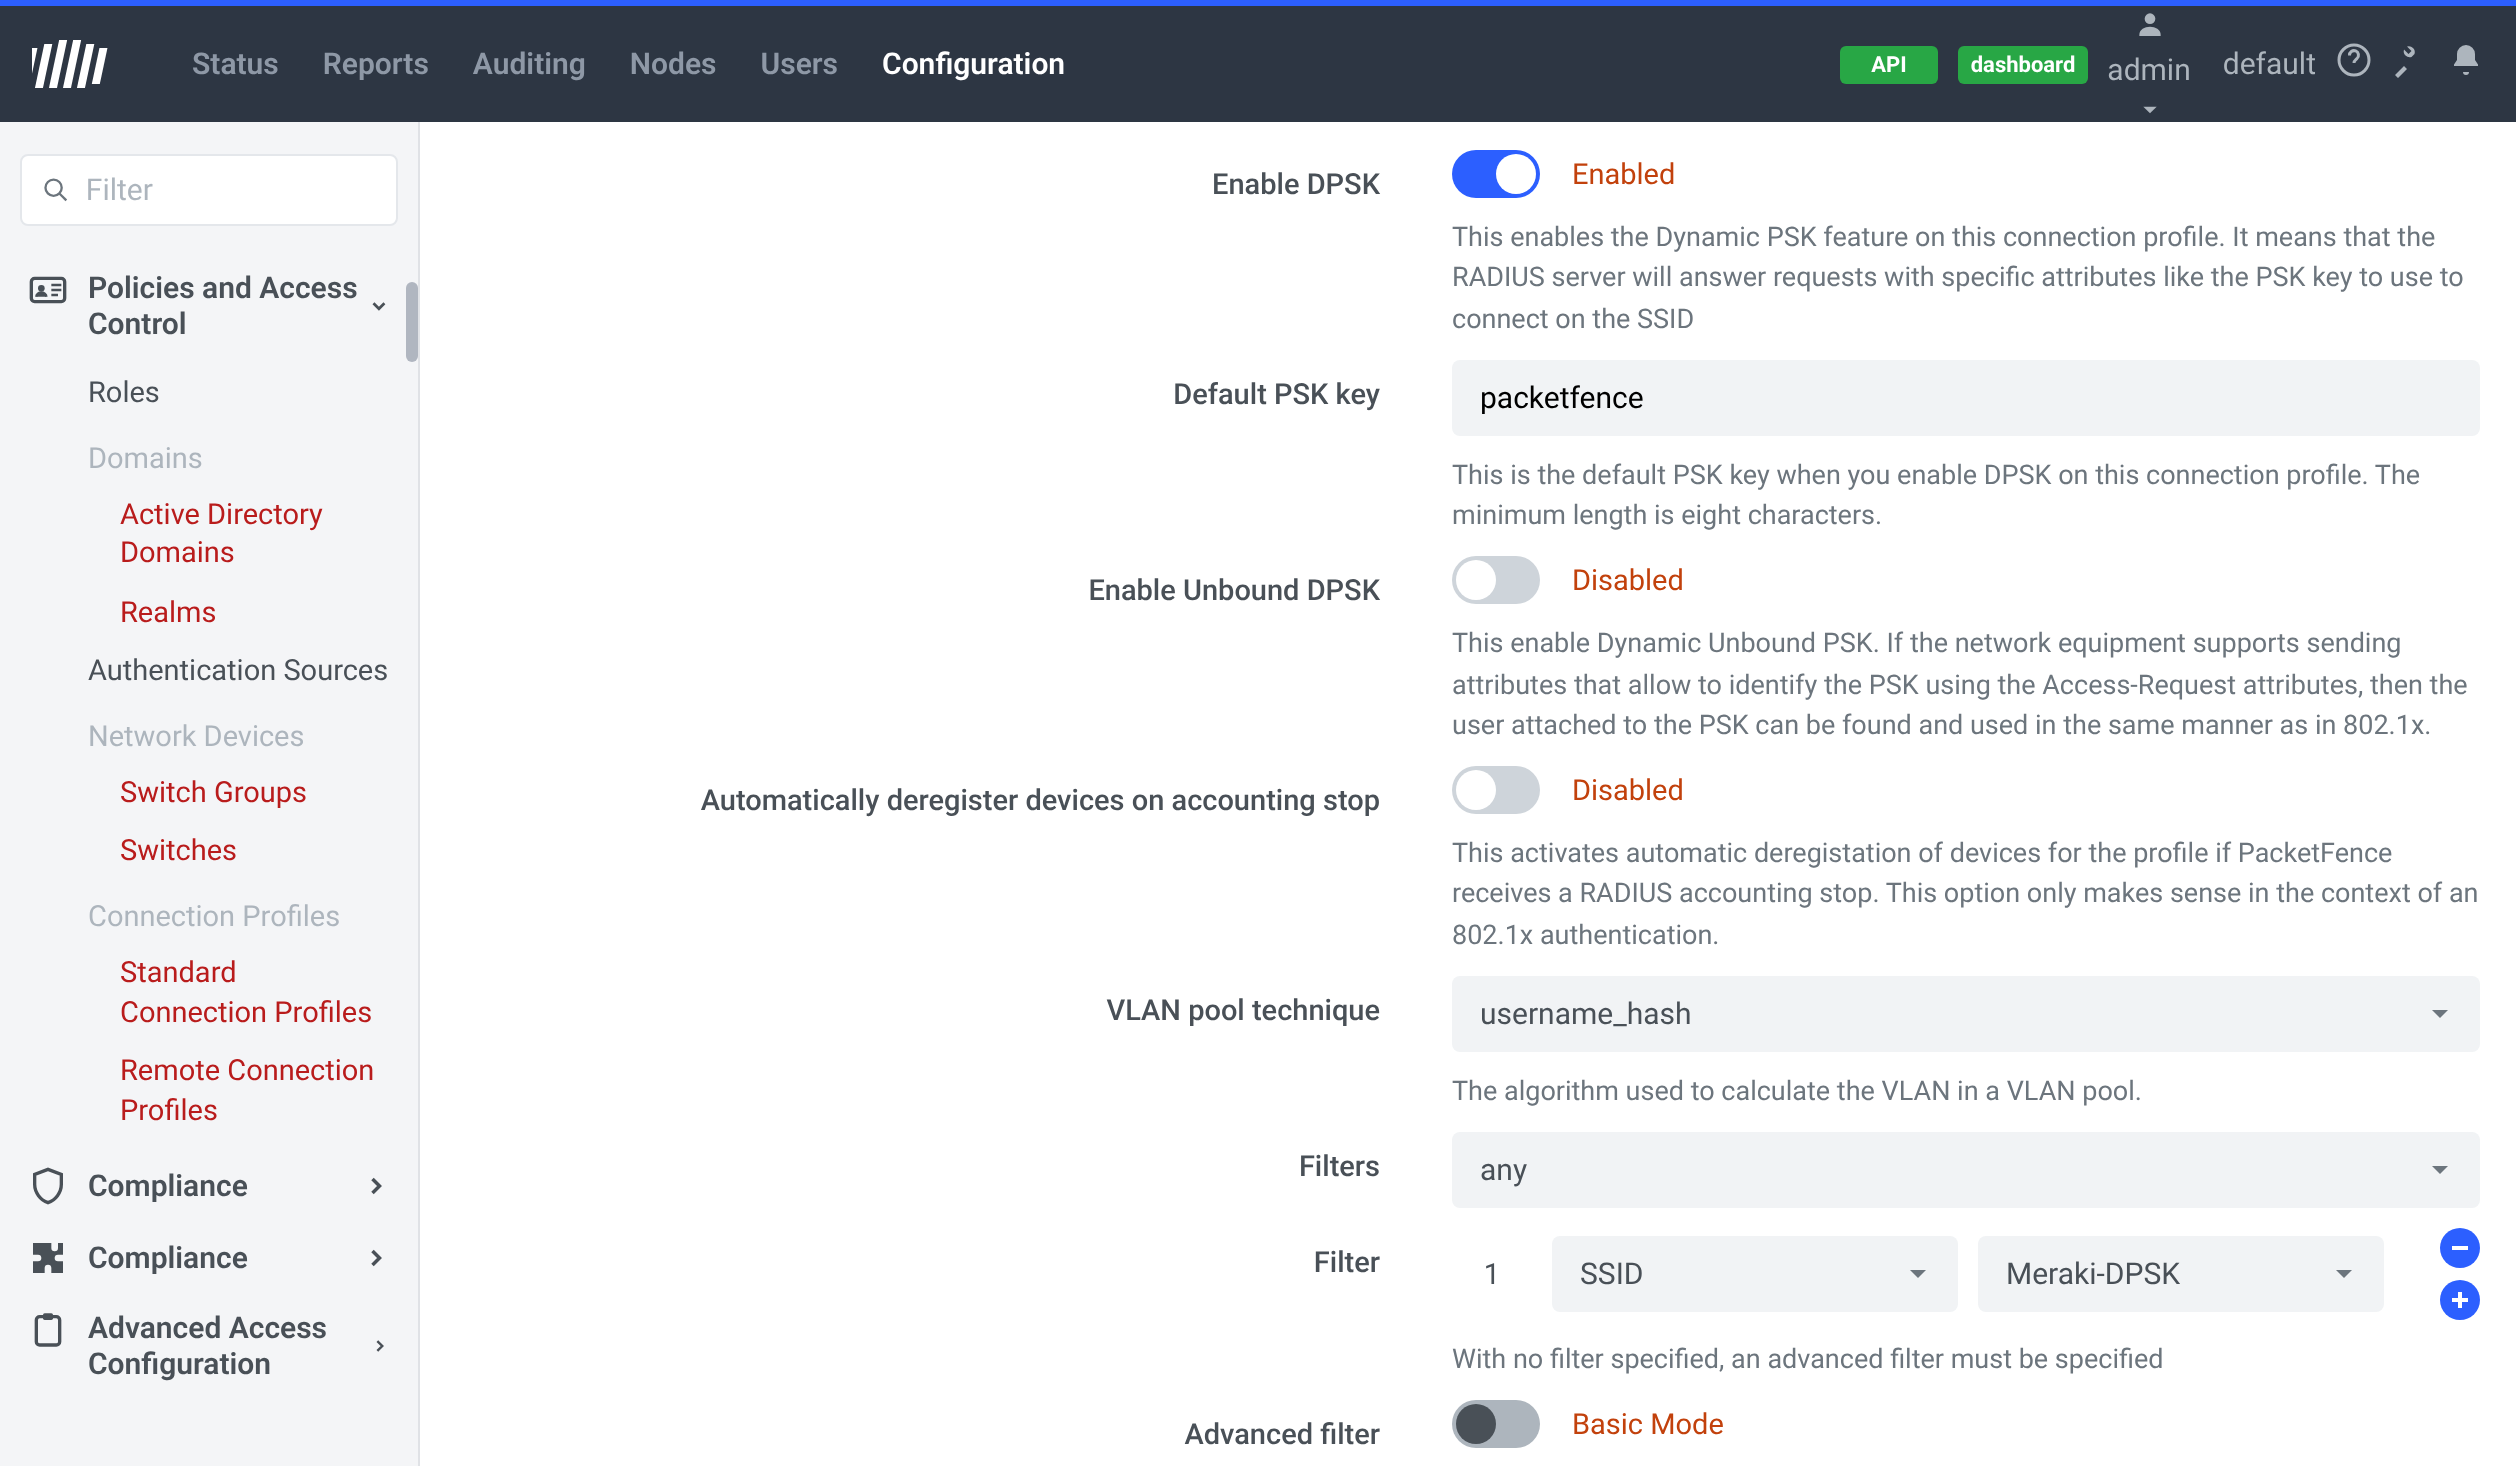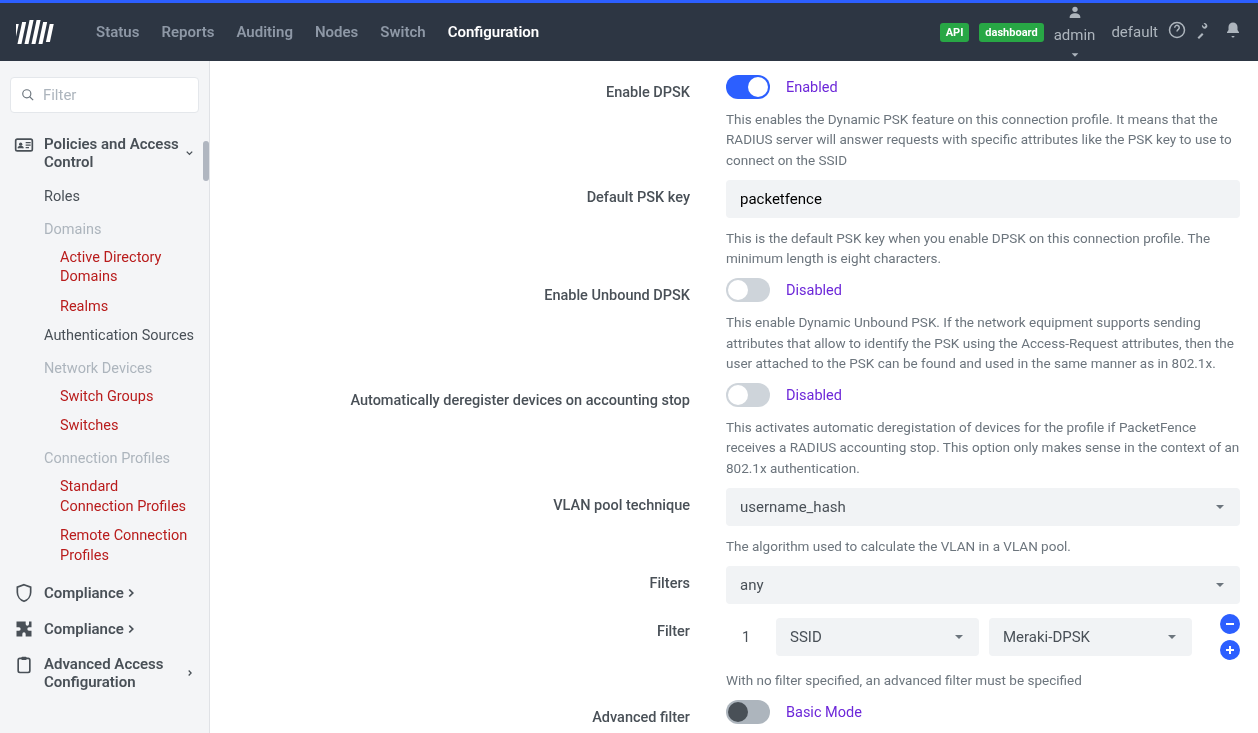--- a/index.html
+++ b/index.html
@@ -5,50 +5,50 @@
     * { box-sizing: border-box; margin: 0; padding: 0; font-family: -apple-system, BlinkMacSystemFont, "Segoe UI", Roboto, "Helvetica Neue", Arial, sans-serif; }
     body { background: #f4f5f7; color: #495057; }
     .topbar-accent { height: 3px; background: linear-gradient(90deg, #2c5fff 0%, #2c5fff 100%); }
     .navbar { height: 58px; background: #2d3643; display: flex; align-items: center; padding: 0 16px; }
     .logo { width: 56px; height: 32px; margin-right: 24px; display:flex; align-items:center; }
     .logo svg { width: 56px; height: 28px; }
     .nav-links { display: flex; gap: 22px; }
     .nav-link { color: #8e98a6; font-size: 15px; font-weight: 600; cursor: pointer; }
     .nav-link.active { color: #fff; }
     .nav-right { margin-left: auto; display: flex; align-items: center; gap: 10px; }
-    .badge-api { background: #28a745; color: #fff; font-size: 11px; font-weight: 700; padding: 3px 6px; border-radius: 3px; }
+    .badge-api { background: #28a745; color: #fff; font-size: 11px; font-weight: 700; padding: 3px 16px; border-radius: 3px; }
     .badge-dash { background: #28a745; color: #fff; font-size: 11px; font-weight: 700; padding: 3px 6px; border-radius: 3px; }
     .user-area { color:#adb5bd; font-size:15px; display:flex; align-items:center; gap:6px;flex-direction:column; }
     .user-area svg { width:16px; height:16px; }
     .default-area { color:#adb5bd; font-size:15px; display:flex; align-items:center; gap:6px; }
     .icon-muted { color:#adb5bd; }
     .page { display: flex; height: calc(100vh - 61px); }
     .sidebar { width: 210px; background: #f4f5f7; border-right: 1px solid #e0e2e6; overflow-y: auto; position:relative; }
     .sidebar-scroll-thumb { position:absolute; right:0; top:80px; width:6px; height:40px; background:#b0b6c0; border-radius:3px; }
     .filter-box { margin: 16px 10px 14px; background: #fff; border: 1px solid #e4e7eb; border-radius: 4px; display:flex; align-items:center; padding: 8px 10px; }
     .filter-box svg { width:16px; height:16px; color:#6c757d; margin-right:8px; }
     .filter-input { border:0; outline:0; font-size:15px; color:#495057; width:100%; background:transparent; }
     .filter-input::placeholder { color:#adb5bd; }
     .side-item { display:flex; align-items:center; padding: 8px 14px; font-size:15px; color:#495057; font-weight:600; cursor:pointer; }
-    .side-item.expandable { }
+    .side-item.expandable { justify-content:space-between; }
     .side-item svg.icon { width:20px; height:20px; margin-right:10px; color:#495057; flex-shrink:0; }
     .side-item svg.chev { width:14px; height:14px; color:#495057; }
     .side-sub { padding-left: 44px; padding-right:14px; font-size:14.5px; color:#495057; margin: 8px 0; cursor:pointer; line-height:1.35; }
     .side-subhdr { padding-left: 44px; font-size:14.5px; color:#adb5bd; margin: 14px 0 6px; }
     .side-sub-sub { padding-left: 60px; padding-right:14px; font-size:14.5px; color:#b91c1c; margin: 10px 0; cursor:pointer; line-height:1.35; }
     .content { flex:1; background:#fff; overflow-y:auto; padding: 14px 6px 40px 6px; }
     .form-row { display:flex; margin-bottom: 10px; gap: 20px; }
     .form-label { width: 490px; min-width:490px; text-align:right; padding: 8px 16px 0 0; font-size:14.5px; color:#495057; font-weight:500; line-height:1.35; }
     .form-control { flex:1; padding-right: 12px; }
     .help-text { font-size:13.5px; color:#6c757d; margin-top:10px; line-height:1.5; }
     .toggle { position:relative; width:44px; height:24px; background:#ced4da; border-radius:12px; display:inline-block; cursor:pointer; vertical-align:middle; }
     .toggle.on { background:#2c5fff; }
     .toggle .knob { position:absolute; top:2px; left:2px; width:20px; height:20px; background:#fff; border-radius:50%; transition:left .15s; }
     .toggle.on .knob { left:22px; }
-    .toggle-label { margin-left:12px; font-size:14.5px; color:#6d28d9; vertical-align:middle; }
+    .toggle-label { margin-left:12px; font-size:14.5px; color:#c2410c; vertical-align:middle; }
     .text-input { width:100%; background:#f1f3f5; border:0; border-radius:4px; padding:10px 14px; font-size:15px; color:#000000; outline:none; }
     .select-input { width:100%; background:#f1f3f5; border:0; border-radius:4px; padding:10px 14px; font-size:15px; color:#495057; display:flex; align-items:center; justify-content:space-between; cursor:pointer; }
     .select-input svg { width:12px; height:12px; color:#6c757d; }
     .filter-row { display:flex; align-items:center; gap:10px; }
     .filter-idx { width:40px; text-align:center; font-size:14.5px; color:#495057; }
     .filter-type { flex:1; }
     .filter-value { flex:1; }
     .filter-actions { display:flex; flex-direction:column; gap:6px; margin-left:18px; }
     .circle-btn { width:20px; height:20px; border-radius:50%; display:flex; align-items:center; justify-content:center; cursor:pointer; }
     .circle-btn.minus { background:#2c5fff; color:#fff; }
@@ -72,21 +72,21 @@
           <rect x="28" y="4" width="4" height="22" transform="skewX(-12)"></rect>
           <rect x="35" y="6" width="4" height="18" transform="skewX(-12)"></rect>
         </g>
       </svg>
   </div>
   <div class="nav-links">
     <span class="nav-link">Status</span>
     <span class="nav-link">Reports</span>
     <span class="nav-link">Auditing</span>
     <span class="nav-link">Nodes</span>
-    <span class="nav-link">Switch</span>
+    <span class="nav-link">Users</span>
     <span class="nav-link active">Configuration</span>
   </div>
   <div class="nav-right">
     <span class="badge-api">API</span>
     <span class="badge-dash">dashboard</span>
     <div class="user-area">
       <svg viewBox="0 0 24 24" fill="currentColor">
           <circle cx="12" cy="8" r="4"></circle>
           <path d="M4 20c0-4 4-6 8-6s8 2 8 6v1H4z"></path>
         </svg>

